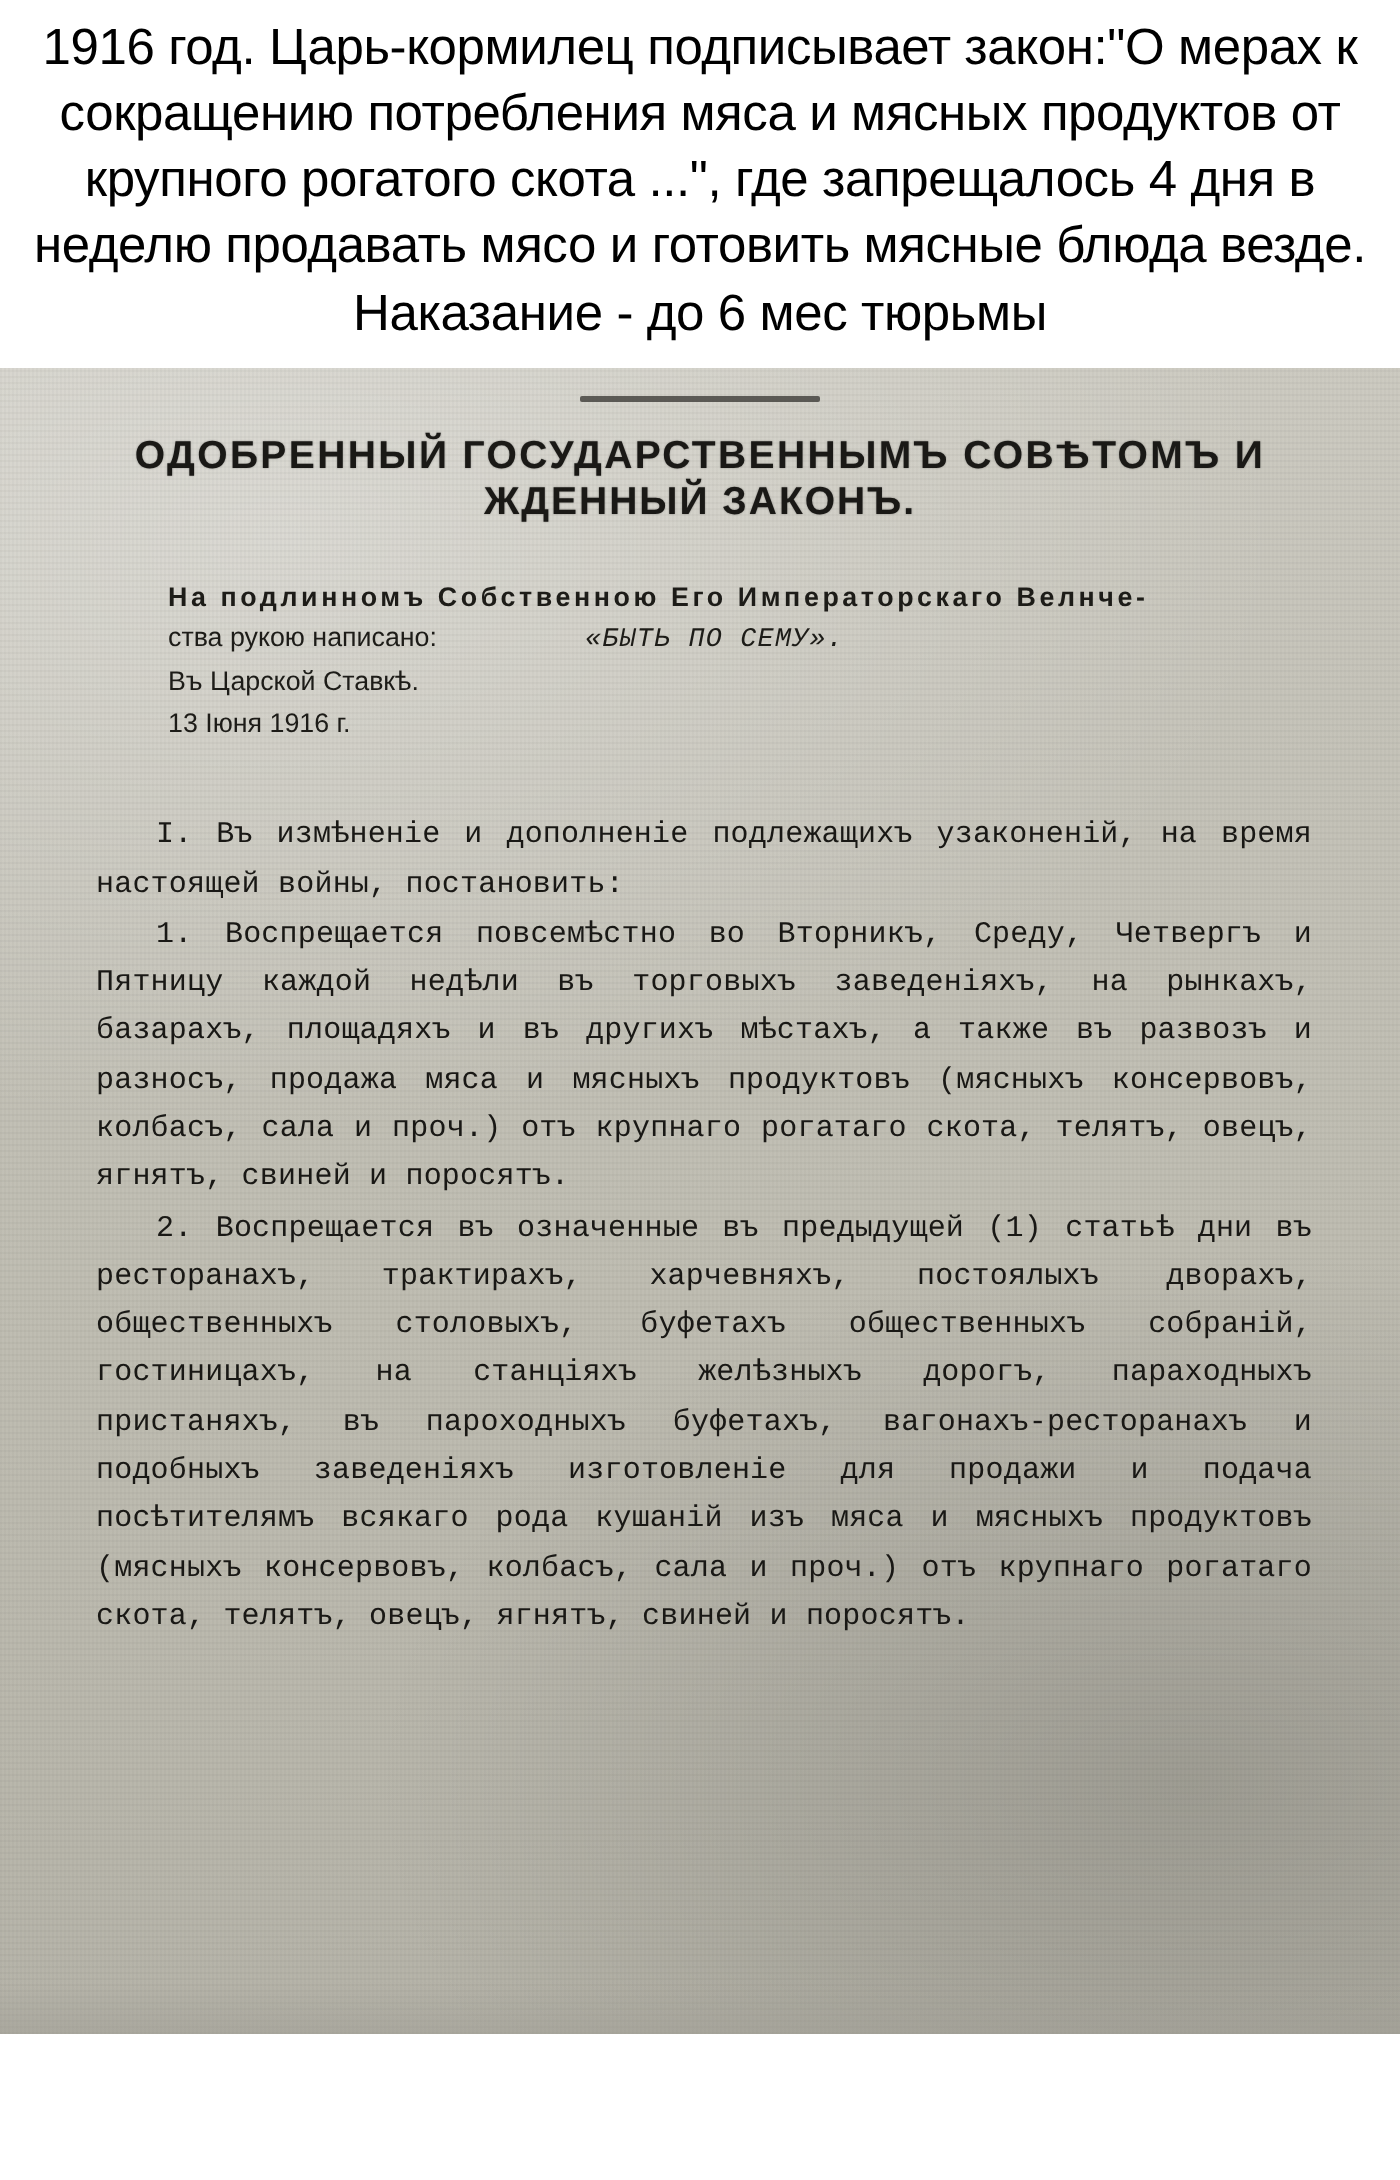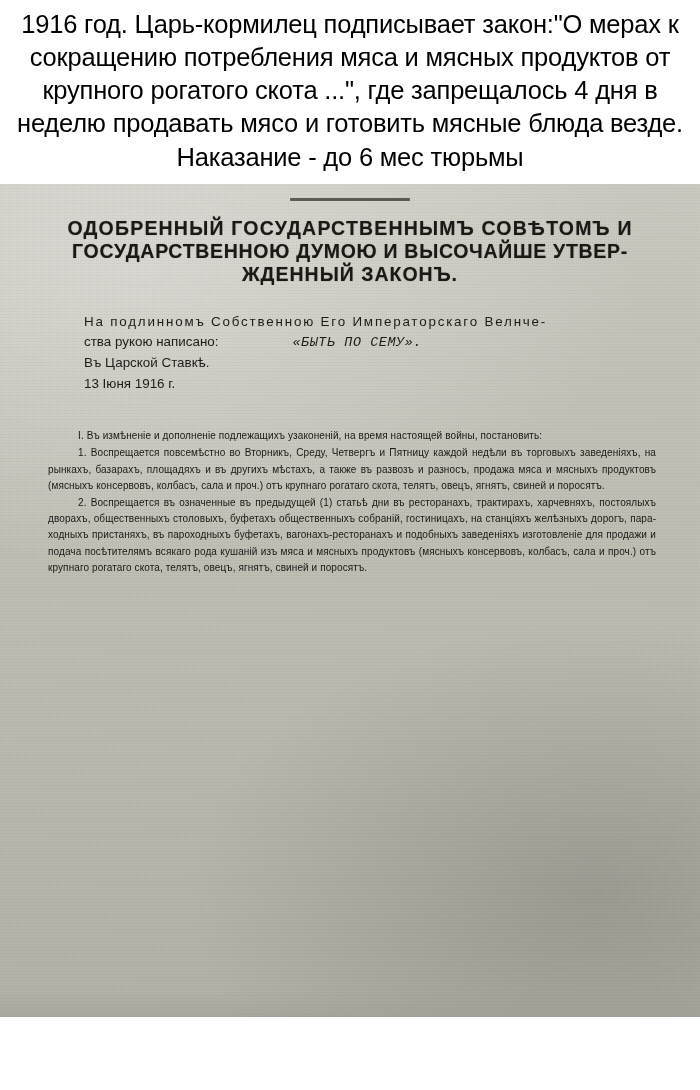--- a/index.html
+++ b/index.html
@@ -95,38 +95,39 @@
     letter-spacing: 0.2px;
     color: #201f1b;
   }
 
   .resolution {
     margin: 26px 0 0 44px;
     font-size: 13.4px;
     line-height: 1.52;
     color: #1d1c18;
   }
-  .resolution .sp { letter-spacing: 1.8px; }
+  .resolution .sp { letter-spacing: 1.8px; font-weight: bold; }
   .res-line { white-space: nowrap; }
   .res-right {
     display: inline-block;
     margin-left: 74px;
     font-style: italic;
     letter-spacing: 0.6px;
     font-family: Liberation Mono, monospace;
   }
   .res-ital { font-style: italic; }
 
   .body-text {
     margin: 34px 4px 0 8px;
-    font-size: 10px;
+    font-size: 15px;
     line-height: 1.62;
     text-align: justify;
     color: #191815;
     letter-spacing: 0.1px;
+    font-family: Liberation Mono, monospace;
   }
   .body-text p { margin: 0; text-indent: 30px; }
   .body-text p + p { margin-top: 1px; }
 
   .scan-blur-bottom {
     position: absolute;
     left: 0;
     right: 0;
     bottom: 0;
     height: 26px;
@@ -142,21 +143,20 @@
 
   <div class="caption">1916 год. Царь-кормилец подписывает закон:"О мерах к сокращению потребления мяса и мясных продуктов от крупного рогатого скота ...", где запрещалось 4 дня в неделю продавать мясо и готовить мясные блюда везде. Наказание - до 6 мес тюрьмы</div>
 
   <div class="scan">
     <div class="scan-inner">
 
       <div class="rule"></div>
 
       <div class="doc-title">
         <span class="l1">ОДОБРЕННЫЙ ГОСУДАРСТВЕННЫМЪ СОВѢТОМЪ И</span>
-        <span class="l2">ГОСУДАРСТВЕННОЮ ДУМОЮ И ВЫСОЧАЙШЕ УТВЕР-</span>
         <span class="l3">ЖДЕННЫЙ ЗАКОНЪ.</span>
       </div>
 
 
       <div class="resolution">
         <div class="res-line sp">На подлинномъ Собственною Его Императорскаго Велнче-</div>
         <div class="res-line">
           <span>ства рукою написано:</span><span class="res-right">«БЫТЬ ПО СЕМУ».</span>
         </div>
         <div class="res-line">Въ Царской Ставкѣ.</div>

